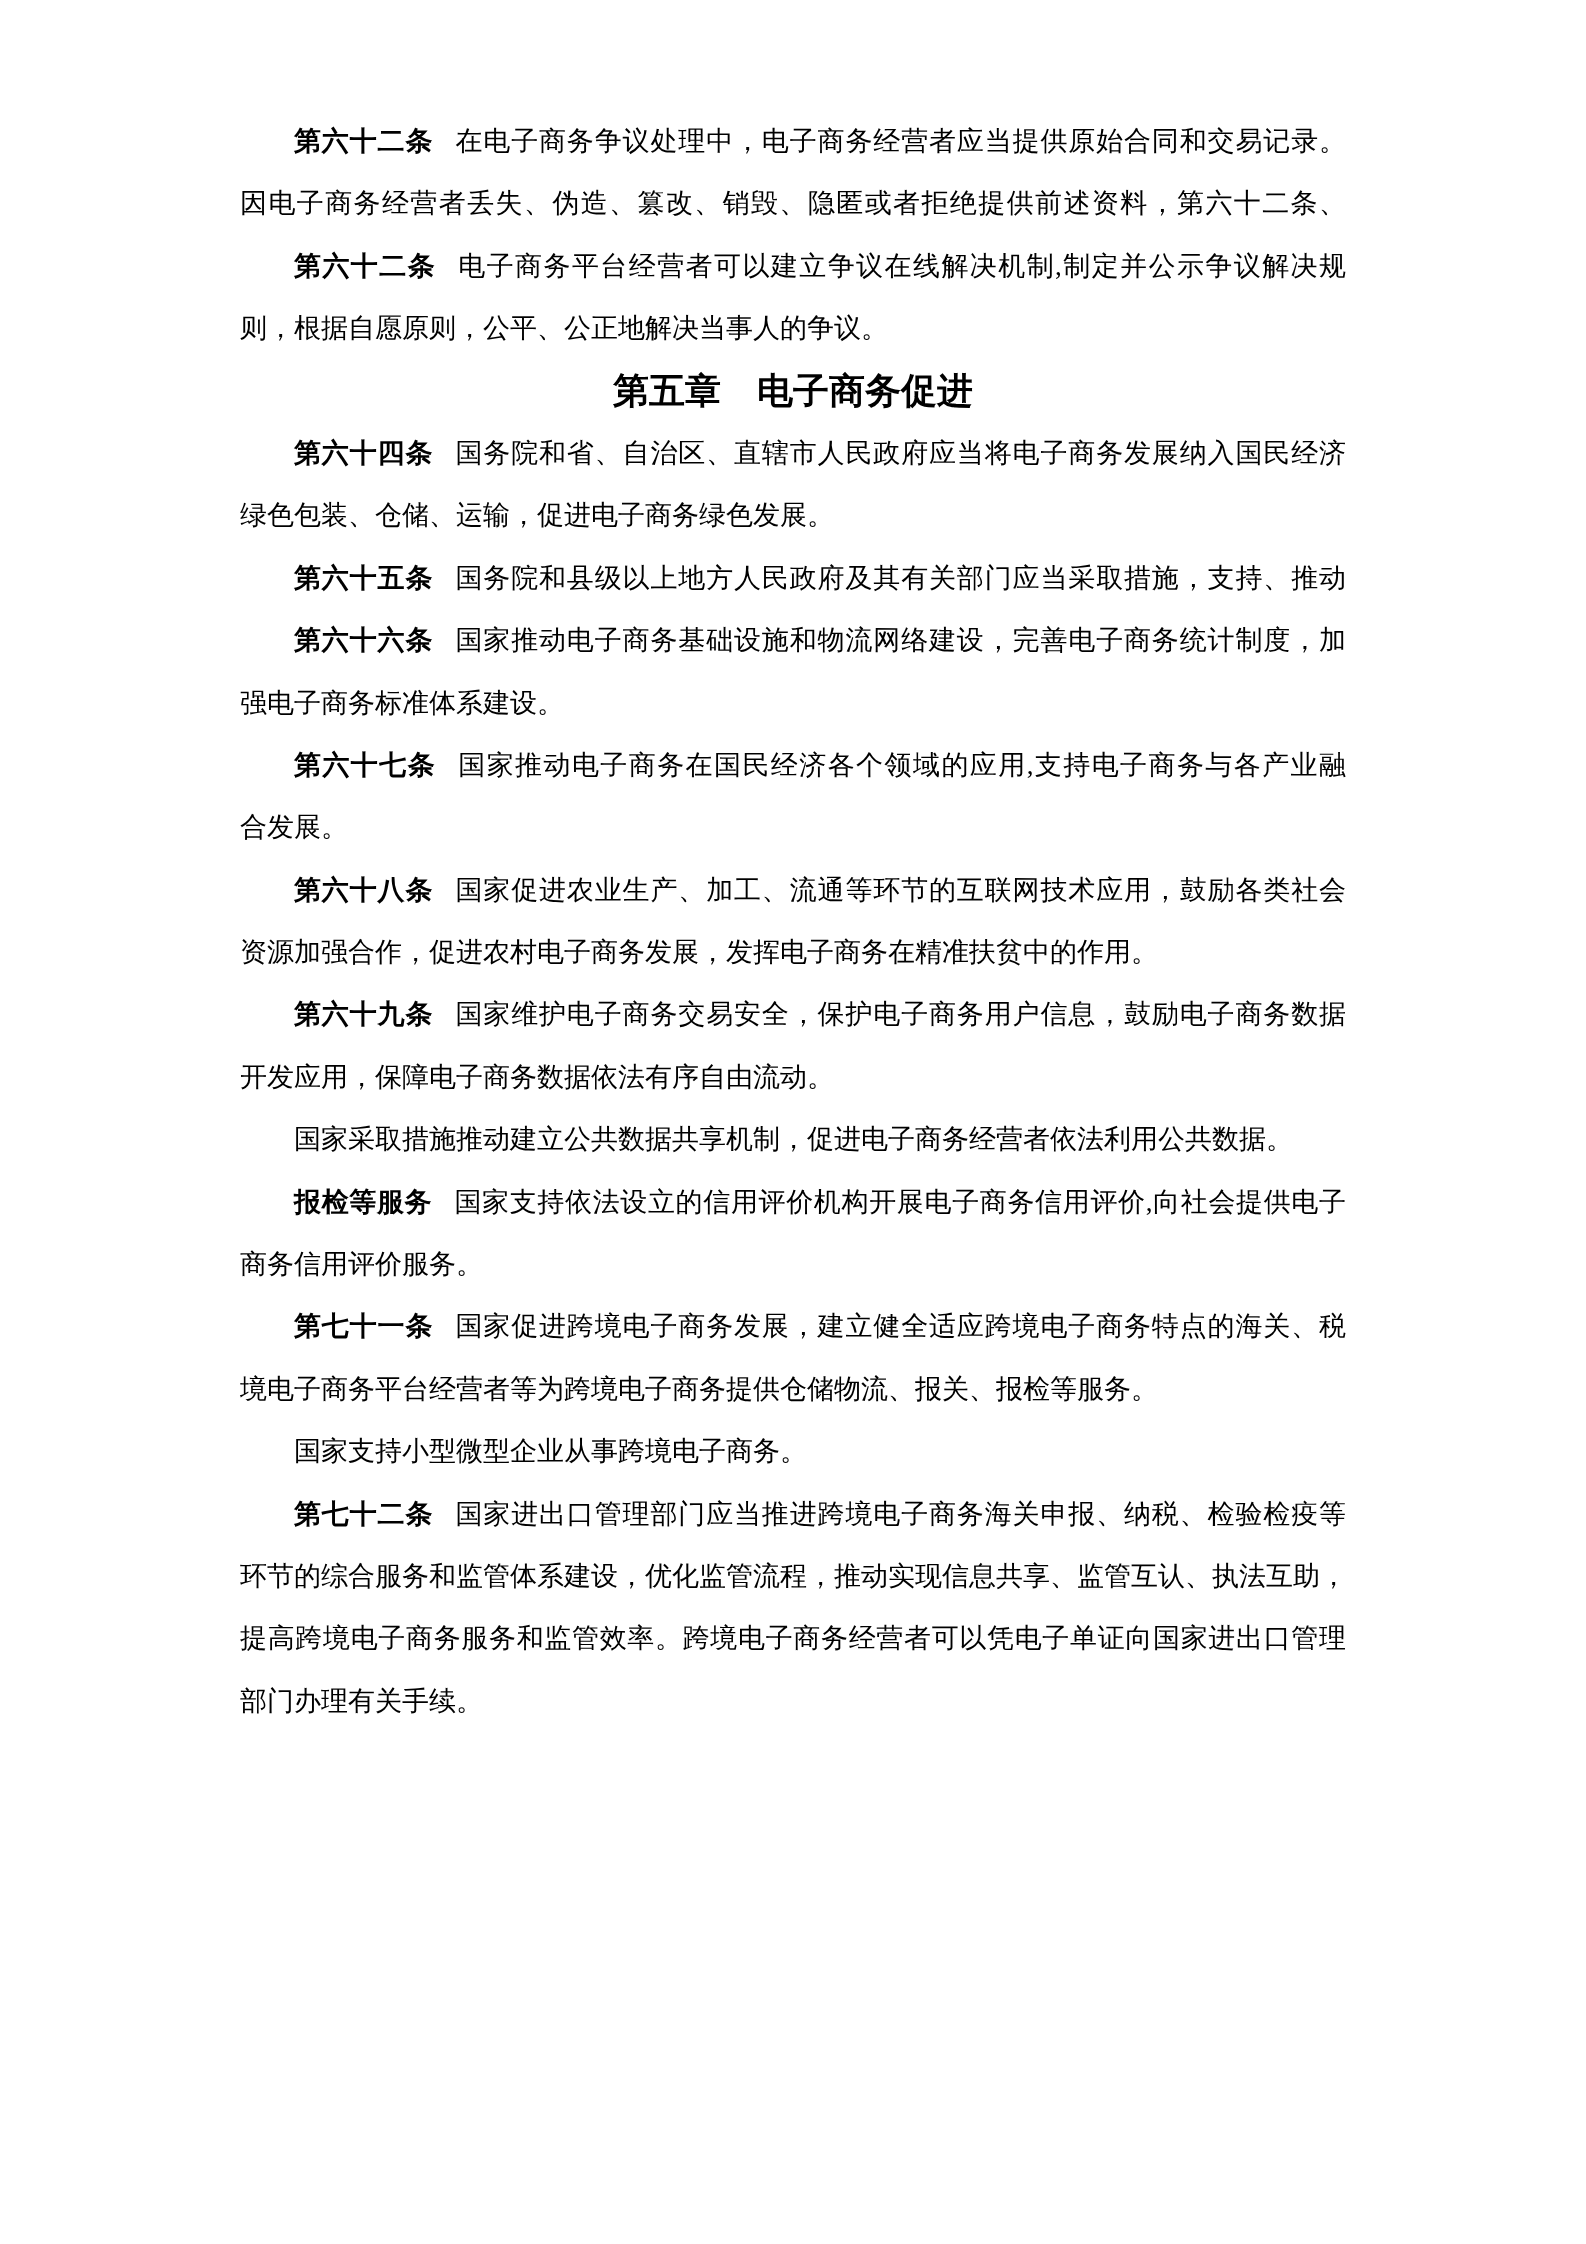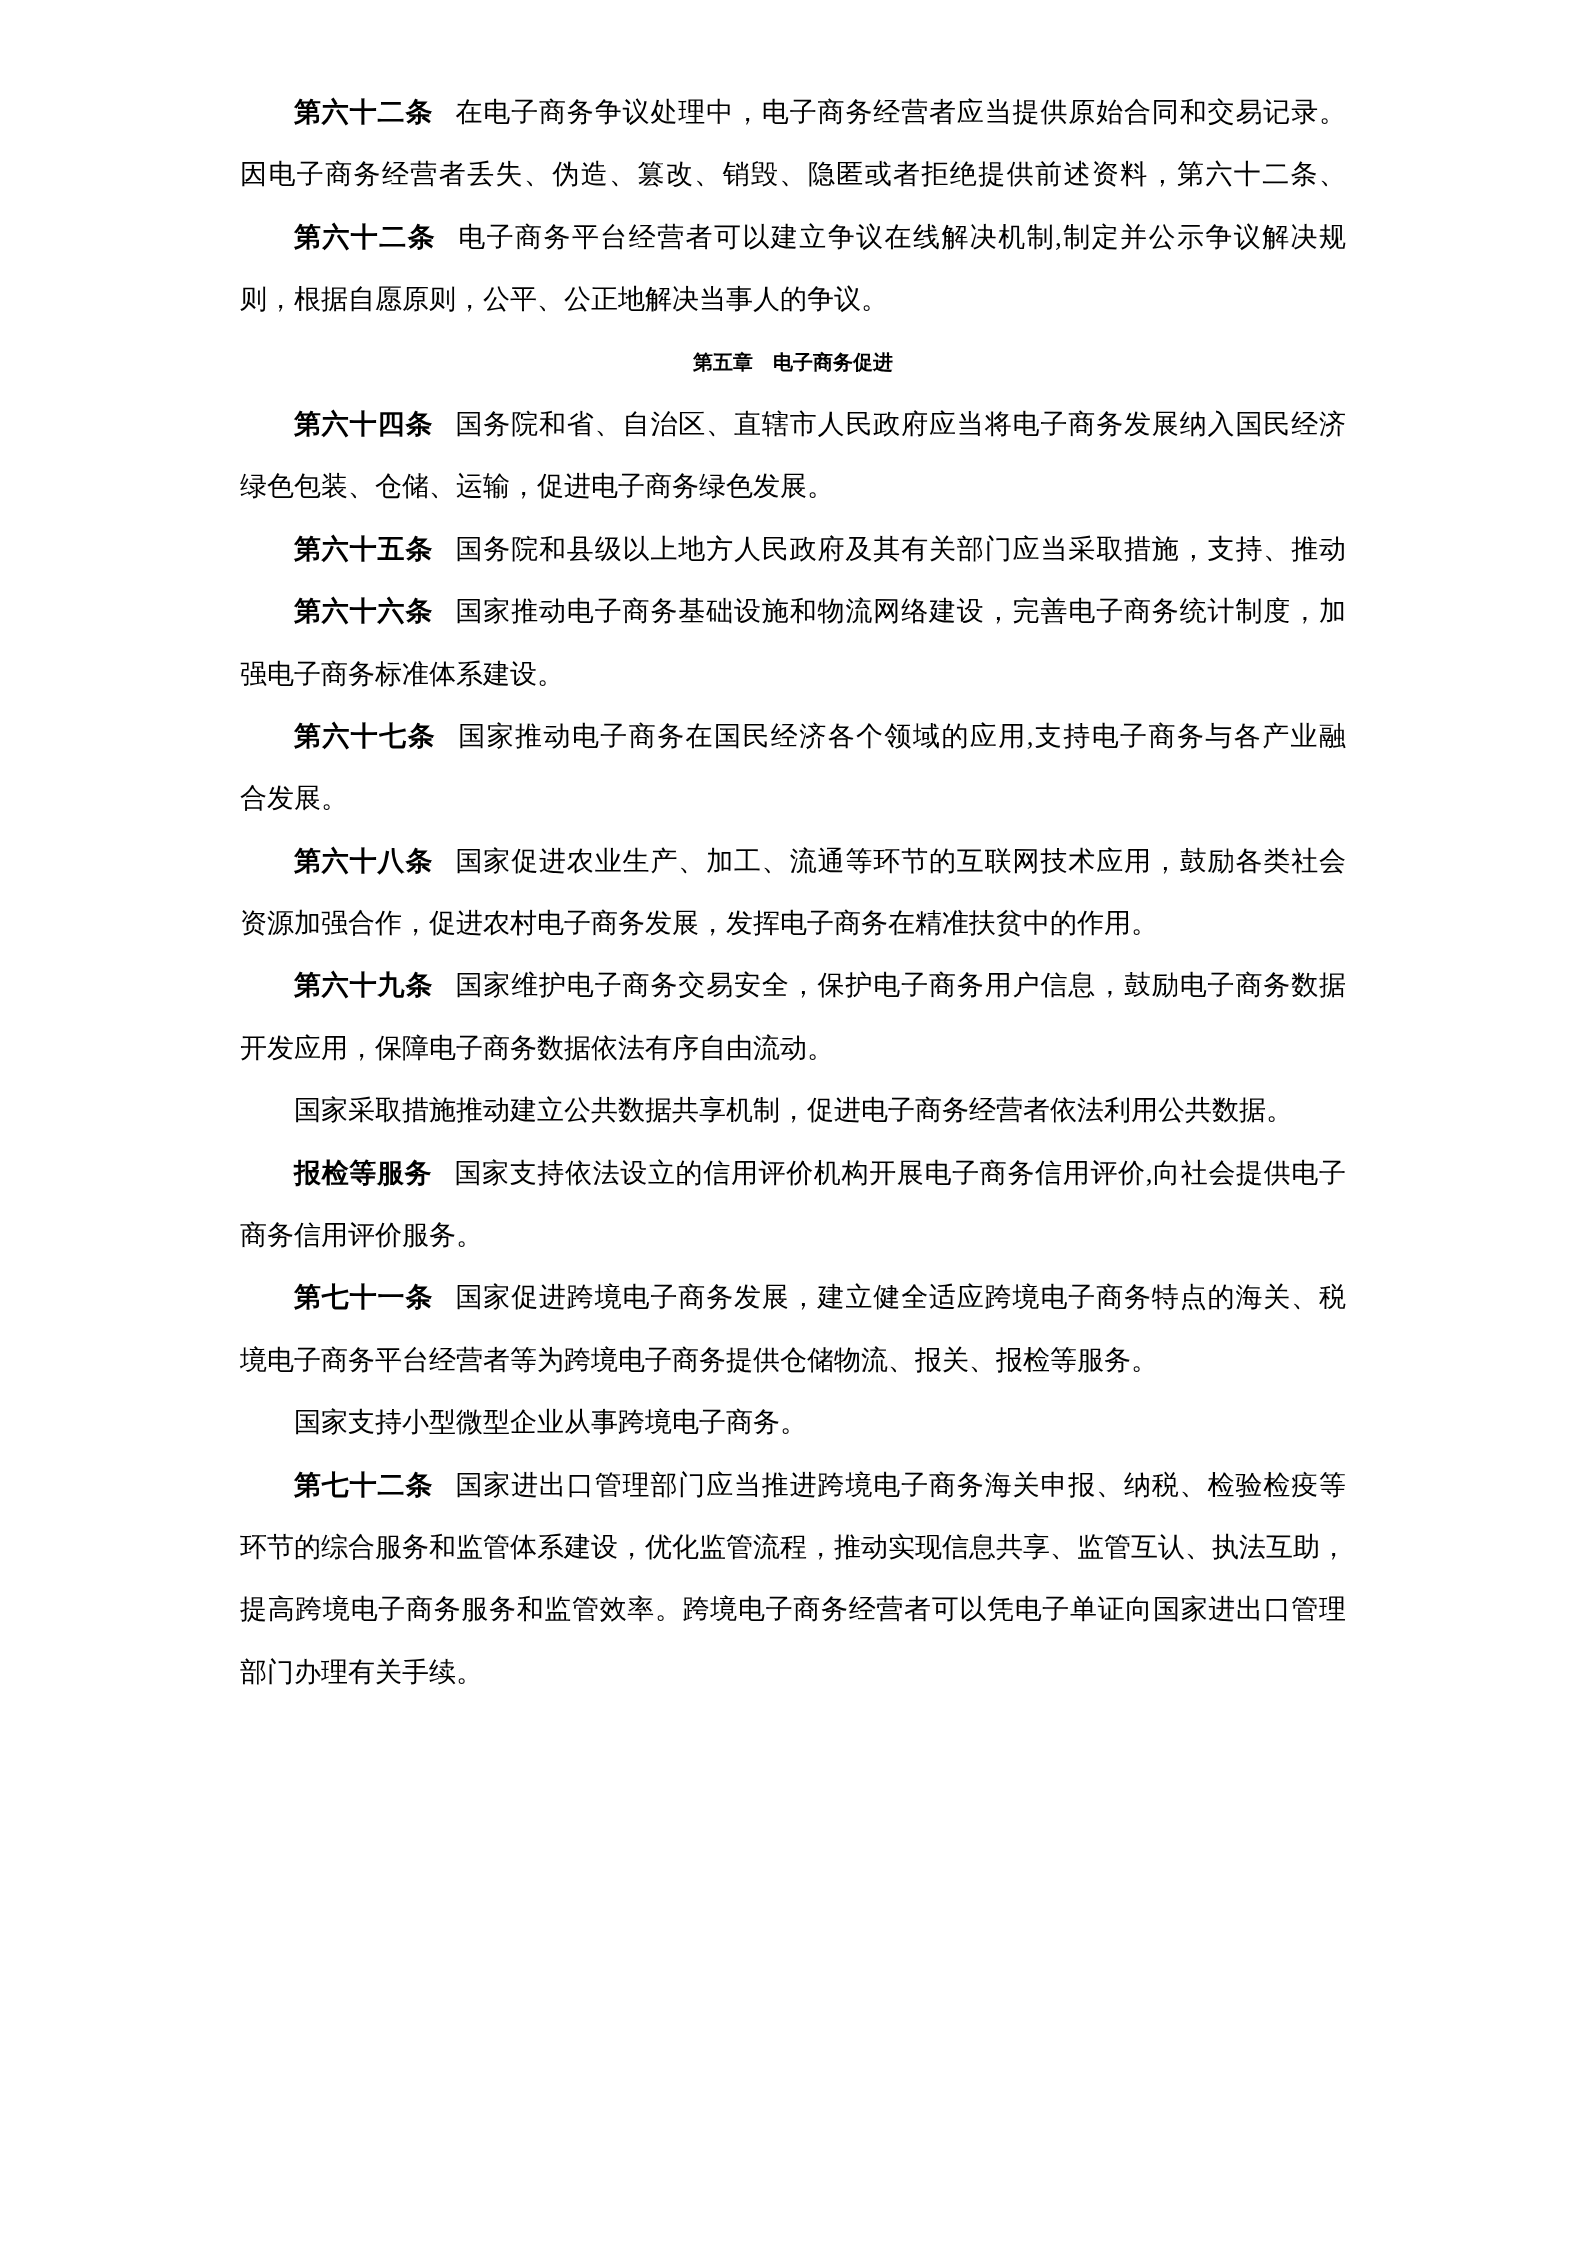--- a/index.html
+++ b/index.html
@@ -1,21 +1,21 @@
 <!DOCTYPE html>
 <html><head>
 <meta charset="utf-8">
 <style>
   html,body{margin:0;padding:0;background:#e8e8e8;}
   .page{
     width:1586px;height:2244px;background:#ffffff;margin:0 auto;
     overflow:hidden;position:relative;
   }
   .text-body{
-    padding:81px 240px 0 240px;
+    padding:110px 240px 0 240px;
     color:#000000;
   }
   .line{
     height:62.4px;
     line-height:62.4px;
     font-size:27px;
     font-family:"Liberation Serif","DejaVu Serif",serif;
     color:#000000;
     white-space:nowrap;
   }
@@ -24,21 +24,21 @@
     text-align-last:justify;
   }
   .line.first{
     text-indent:2em;
   }
   .line.heading{
     text-align:center;
     text-align-last:center;
     font-family:"Liberation Sans","DejaVu Sans",sans-serif;
     font-weight:700;
-    font-size:20px;
+    font-size:36px;
     text-indent:0;
   }
   .article-label{
     font-family:"Liberation Sans","DejaVu Sans",sans-serif;
     font-weight:700;
     margin-right:0.82em;
   }
 </style>
 </head>
 <body>

